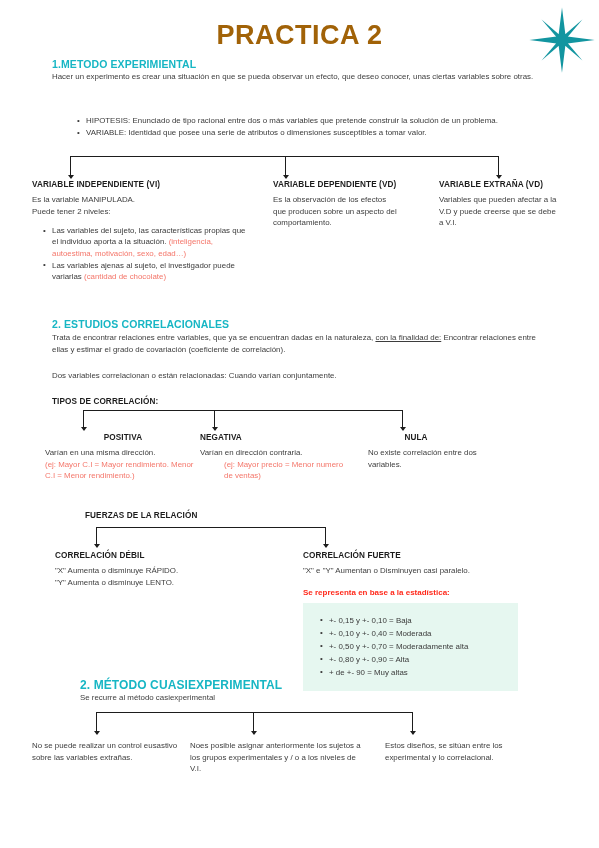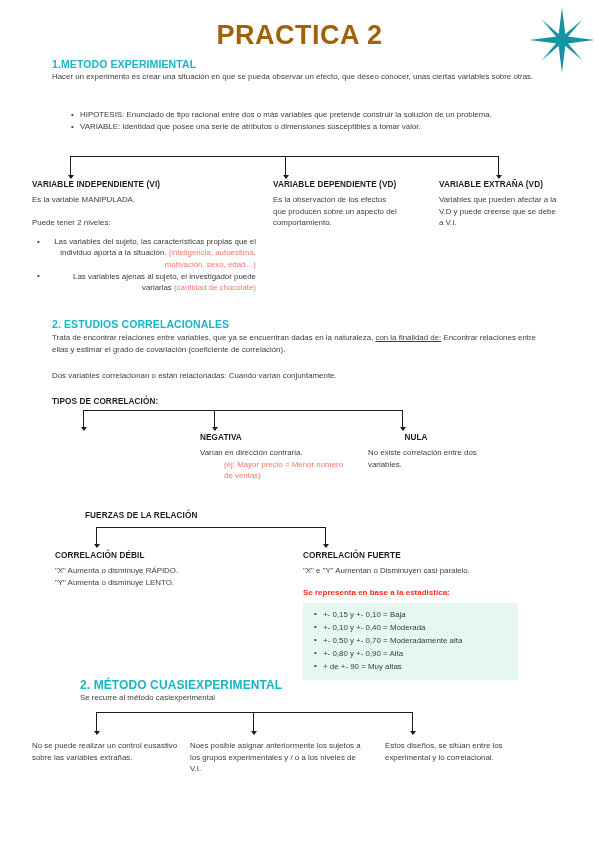--- a/index.html
+++ b/index.html
@@ -48,21 +48,21 @@
   .bold-lbl {
     font-weight: bold;
     font-size: 8.2px;
     color: #1c1c1c;
     letter-spacing: 0.1px;
   }
   .red { color: #f4766a; }
   .red-strong { color: #ff2a1c; font-weight: bold; }
   .ul { text-decoration: underline; }
 
-  ul.b { margin: 1px; padding-left: 13px; list-style: none; }
+  ul.b { margin: 7px; padding-left: 13px; list-style: none; }
   ul.b > li {
     position: relative;
     font-size: 7.9px;
     line-height: 11.3px;
     margin-bottom: 1px;
   }
   ul.b > li::before {
     content: "\2022";
     position: absolute;
     left: -9px;
@@ -133,22 +133,22 @@
   <div class="conn" style="top:156px; left:70px; width:429px; height:24px;">
     <div class="hline"></div>
     <div class="vline" style="left:0px;  height:22px;"></div>
     <div class="vline" style="left:215px;height:22px;"></div>
     <div class="vline" style="left:428px;height:22px;"></div>
   </div>
 
   <div class="abs" style="top:180px; left:32px; width:225px;">
     <div class="bold-lbl">VARIABLE INDEPENDIENTE (VI)</div>
     <div class="body-txt" style="margin-top:5px;">Es la variable MANIPULADA.</div>
-    <div class="body-txt" style="margin-top:11px;">Puede tener 2 niveles:</div>
-    <ul class="b" style="margin-top:8px;text-align:right;">
+    <div class="body-txt" style="">Puede tener 2 niveles:</div>
+    <ul class="b" style="margin-top:8px;">
       <li><span>Las variables del sujeto, las características propias que el individuo aporta a la situación. </span><span class="red">(inteligencia, autoestima, motivación, sexo, edad…)</span></li>
       <li><span>Las variables ajenas al sujeto, el investigador puede variarlas </span><span class="red">(cantidad de chocolate)</span></li>
     </ul>
   </div>
 
   <div class="abs" style="top:180px; left:439px; width:120px;">
     <div class="bold-lbl">VARIABLE EXTRAÑA (VD)</div>
     <div class="body-txt" style="margin-top:5px;">Variables que pueden afectar a la V.D y puede creerse que se debe a V.I.</div>
   </div>
 
@@ -168,20 +168,25 @@
 
   <div class="abs bold-lbl" style="top:397px; left:52px;">TIPOS DE CORRELACIÓN:</div>
 
   <div class="conn" style="top:410px; left:83px; width:320px; height:22px;">
     <div class="hline"></div>
     <div class="vline" style="left:0px;  height:20px;"></div>
     <div class="vline" style="left:131px;height:20px;"></div>
     <div class="vline" style="left:319px;height:20px;"></div>
   </div>
 
+  <div class="abs" style="top:433px; left:45px; width:150px; text-align:left;">
+    <div class="bold-lbl" style="text-align:center; padding-left:6px;">POSITIVA</div>
+    <div class="body-txt" style="margin-top:5px;">Varían en una misma dirección.</div>
+    <div class="body-txt red" style="margin-top:0px;">(ej: Mayor C.I = Mayor rendimiento. Menor C.I = Menor rendimiento.)</div>
+  </div>
 
   <div class="abs" style="top:433px; left:200px; width:150px;">
     <div class="bold-lbl">NEGATIVA</div>
     <div class="body-txt" style="margin-top:5px;">Varían en dirección contraria.</div>
     <div class="body-txt red" style="margin-top:0px;margin-left:24px;">(ej: Mayor precio = Menor numero de ventas)</div>
   </div>
 
   <div class="abs" style="top:433px; left:368px; width:118px;">
     <div class="bold-lbl" style="text-align:center; padding-right:22px;">NULA</div>
     <div class="body-txt" style="margin-top:5px;">No existe correlación entre dos variables.</div>

